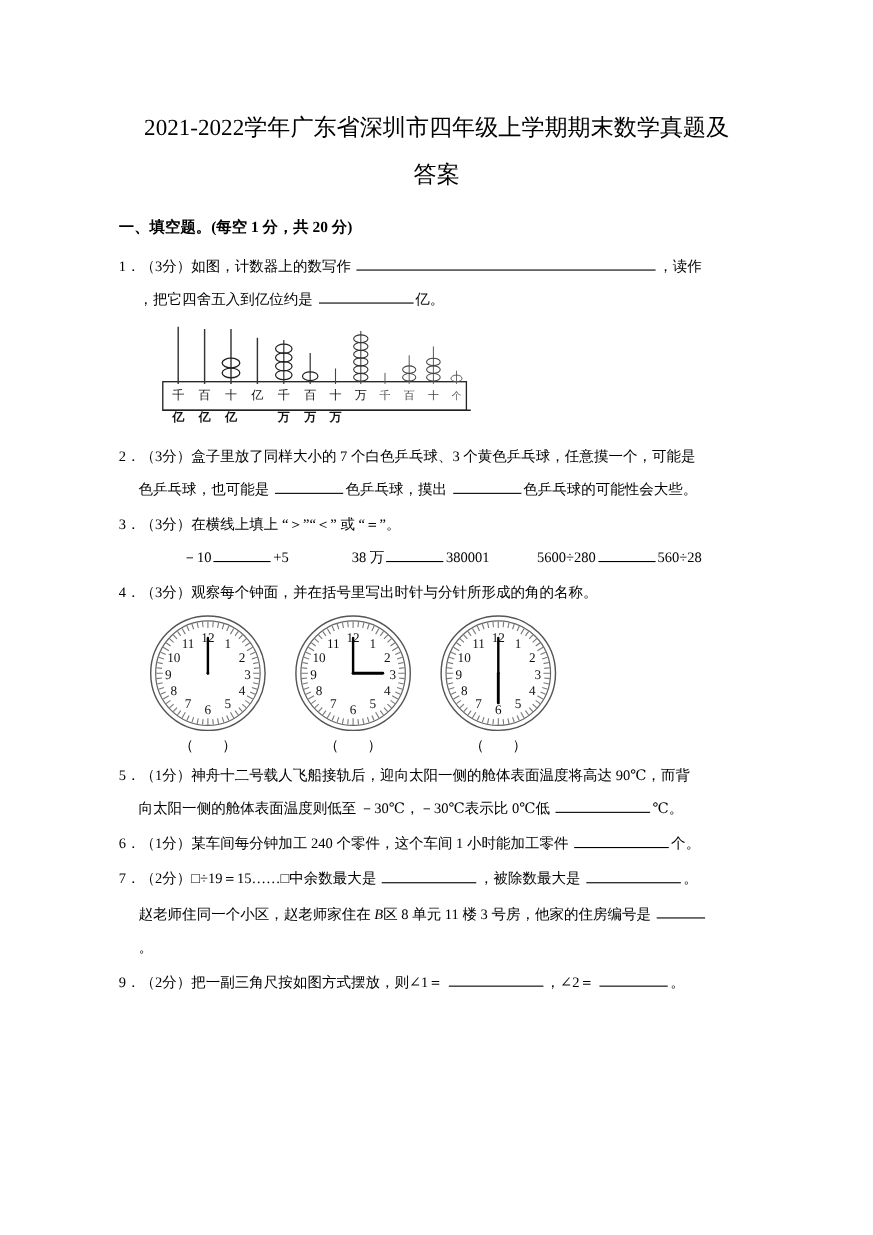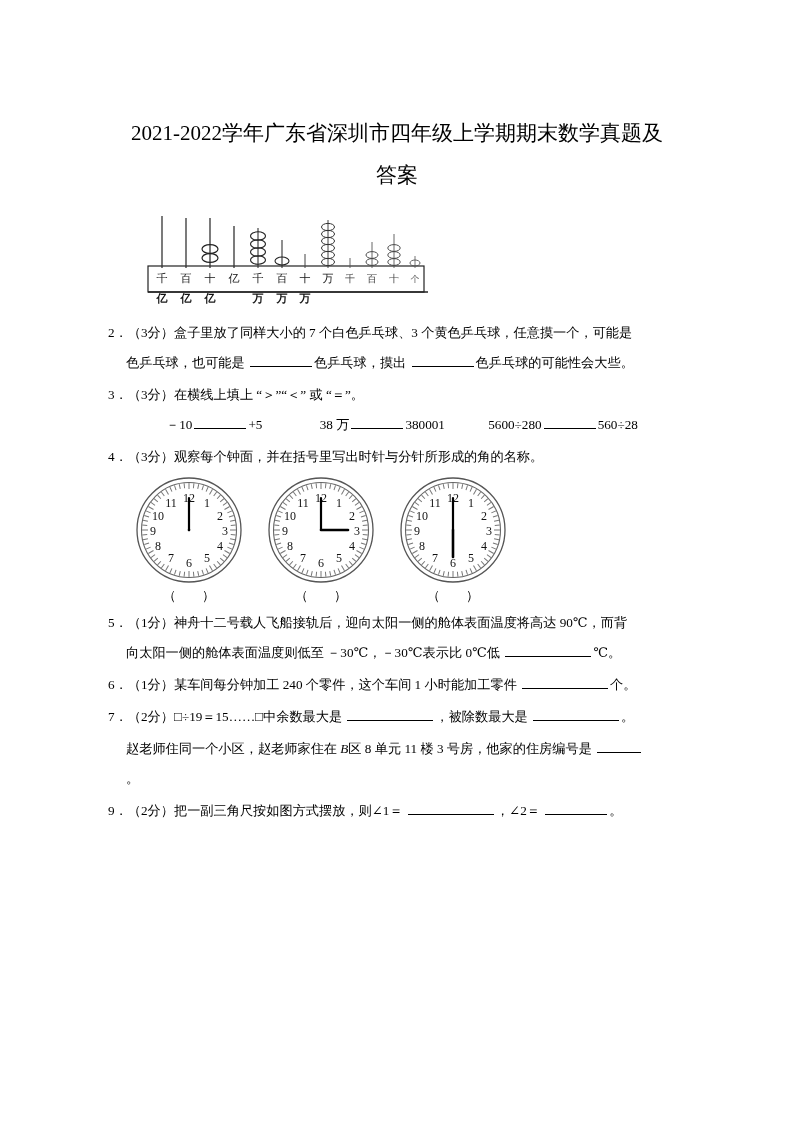--- a/index.html
+++ b/index.html
@@ -10,21 +10,21 @@
   body {
     width: 794px;
     height: 1123px;
     font-family: "Liberation Serif", "DejaVu Serif", serif;
     color: #000000;
     position: relative;
     overflow: hidden;
   }
   .page {
     position: absolute;
-    left: 0; top: 17px;
+    left: 0; top: 0;
     width: 794px;
     height: 937px;
     padding: 0;
   }
   .content {
     position: absolute;
     left: 108px;
     top: 95px;
     width: 578px;
   }
@@ -108,22 +108,31 @@
 
 <div class="page">
   <div class="content">
 
     <h1 class="doc-title">
       <span>2021-2022学年广东省深圳市四年级上学期期末数学真题及</span>
       <br>
       <span>答案</span>
     </h1>
 
+    <div class="section-head">一、填空题。(每空 1 分，共 20 分)</div>
 
     <div class="q">
+      <span class="qline">
+        <span>1</span>．<span>（3分）</span><span>如图，计数器上的数写作</span>
+        <span class="blank b-xl"></span><span>，读作</span>
+      </span>
+      <span class="indent">
+        <span>，把它四舍五入到亿位约是</span>
+        <span class="blank b-lg"></span><span>亿。</span>
+      </span>
     </div>
 
     <div class="fig-abacus">
       <svg width="310" height="92" viewBox="0 0 310 92">
 
         <rect x="4" y="54" width="276" height="26" fill="none" stroke="#222" stroke-width="1.2"></rect>
         <line x1="4" y1="80" x2="284" y2="80" stroke="#222" stroke-width="1.4"></line>
 
         <g>
           <line x1="18" y1="4" x2="18" y2="56" stroke="#333" stroke-width="1.3"></line>

